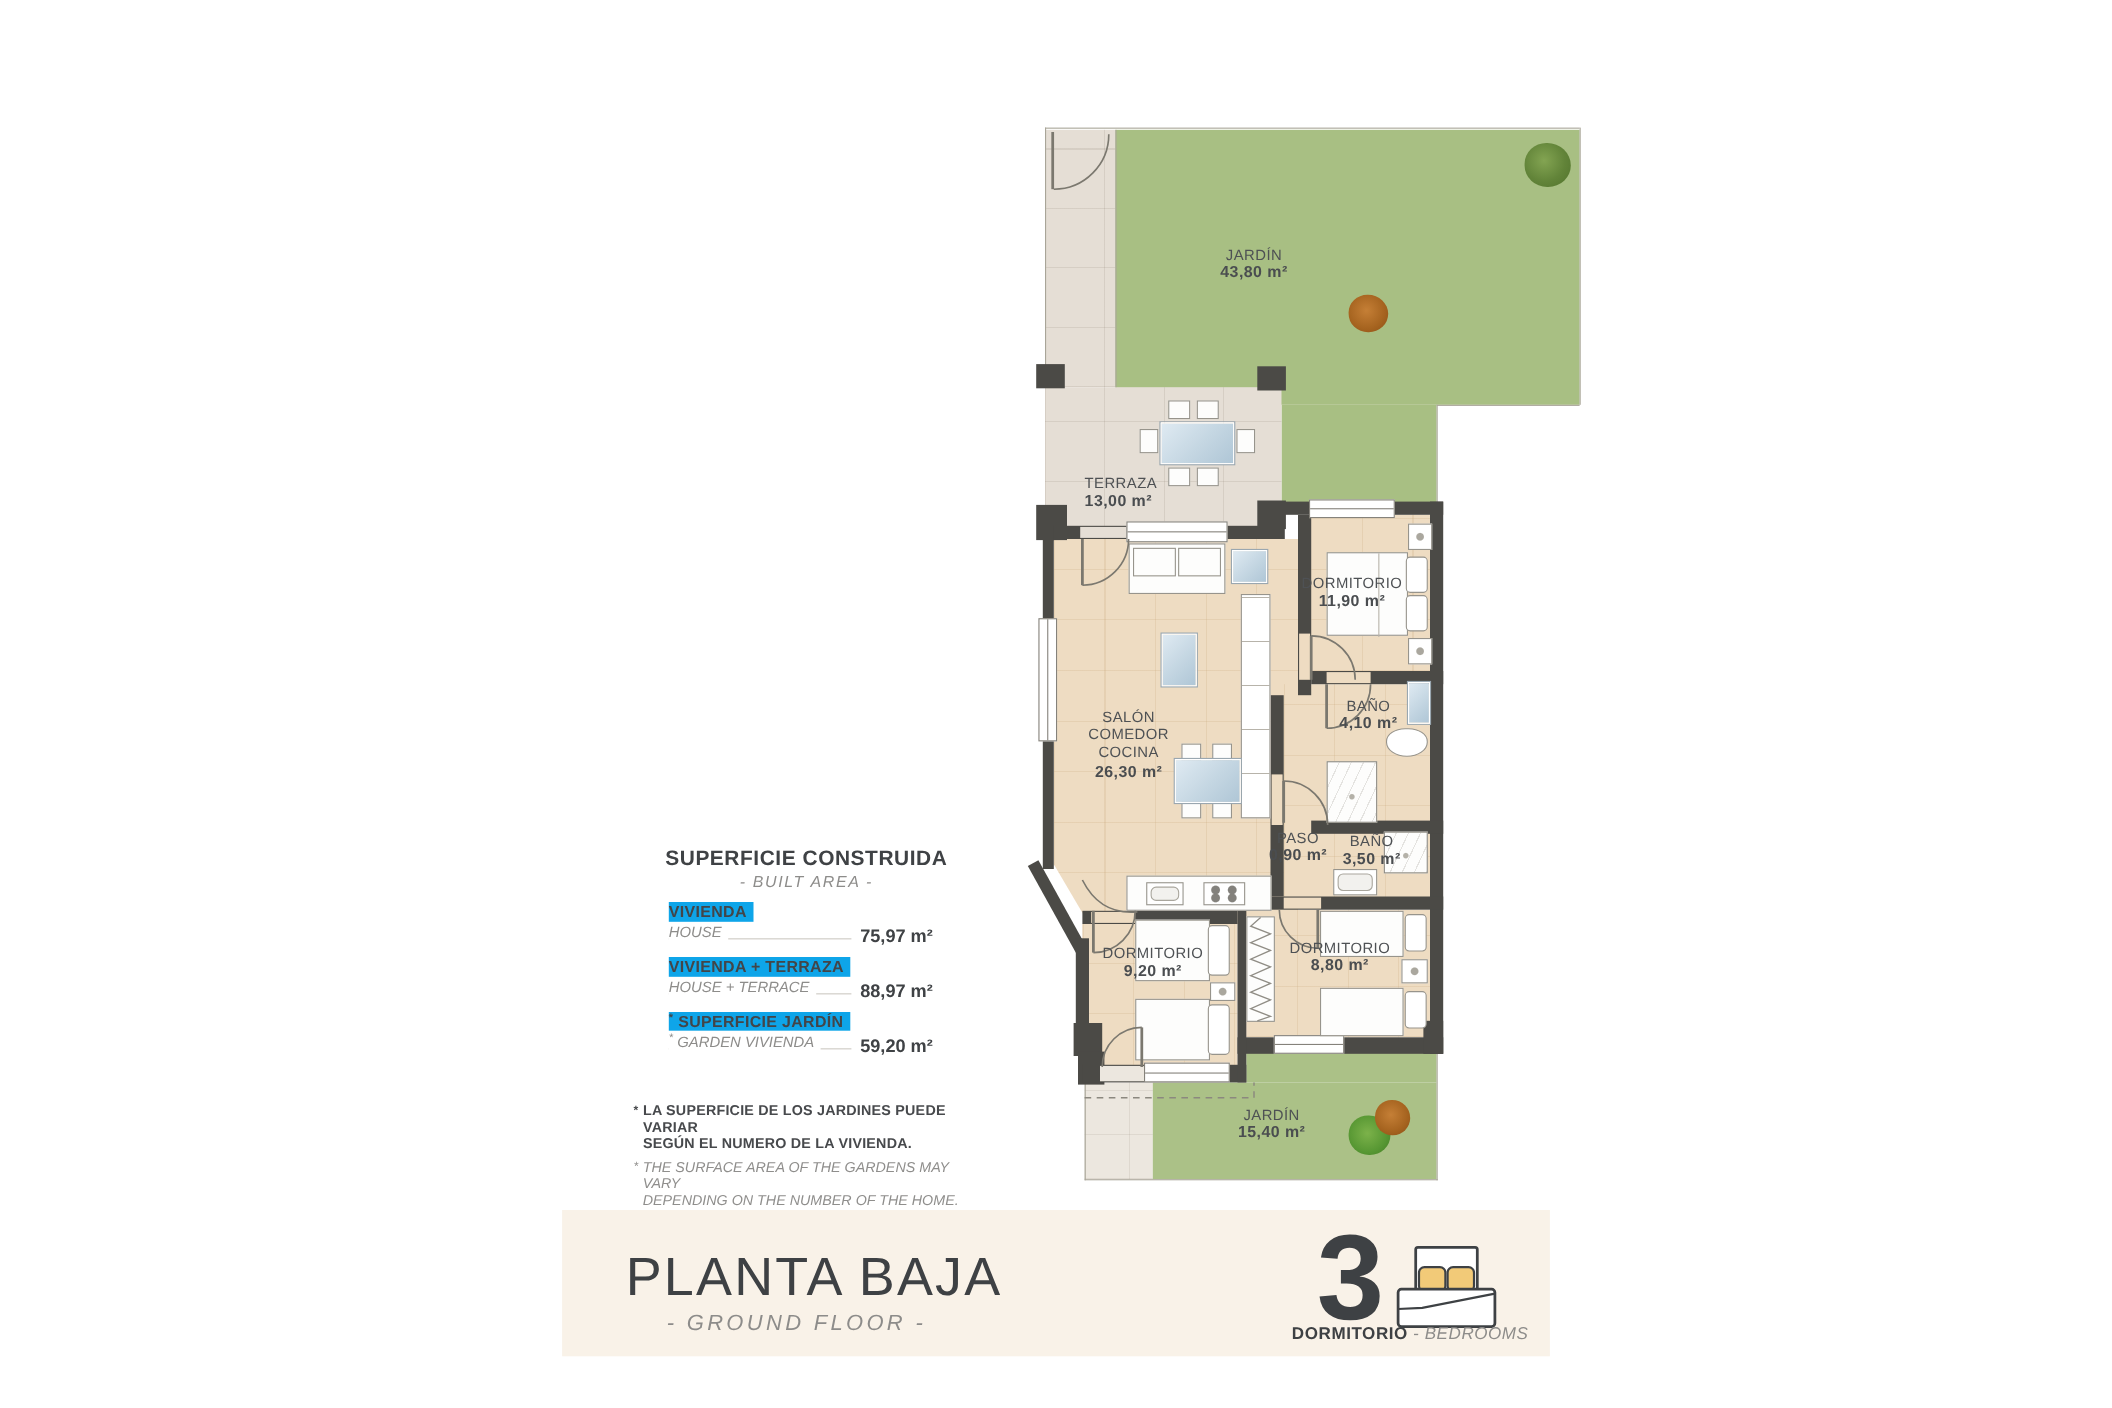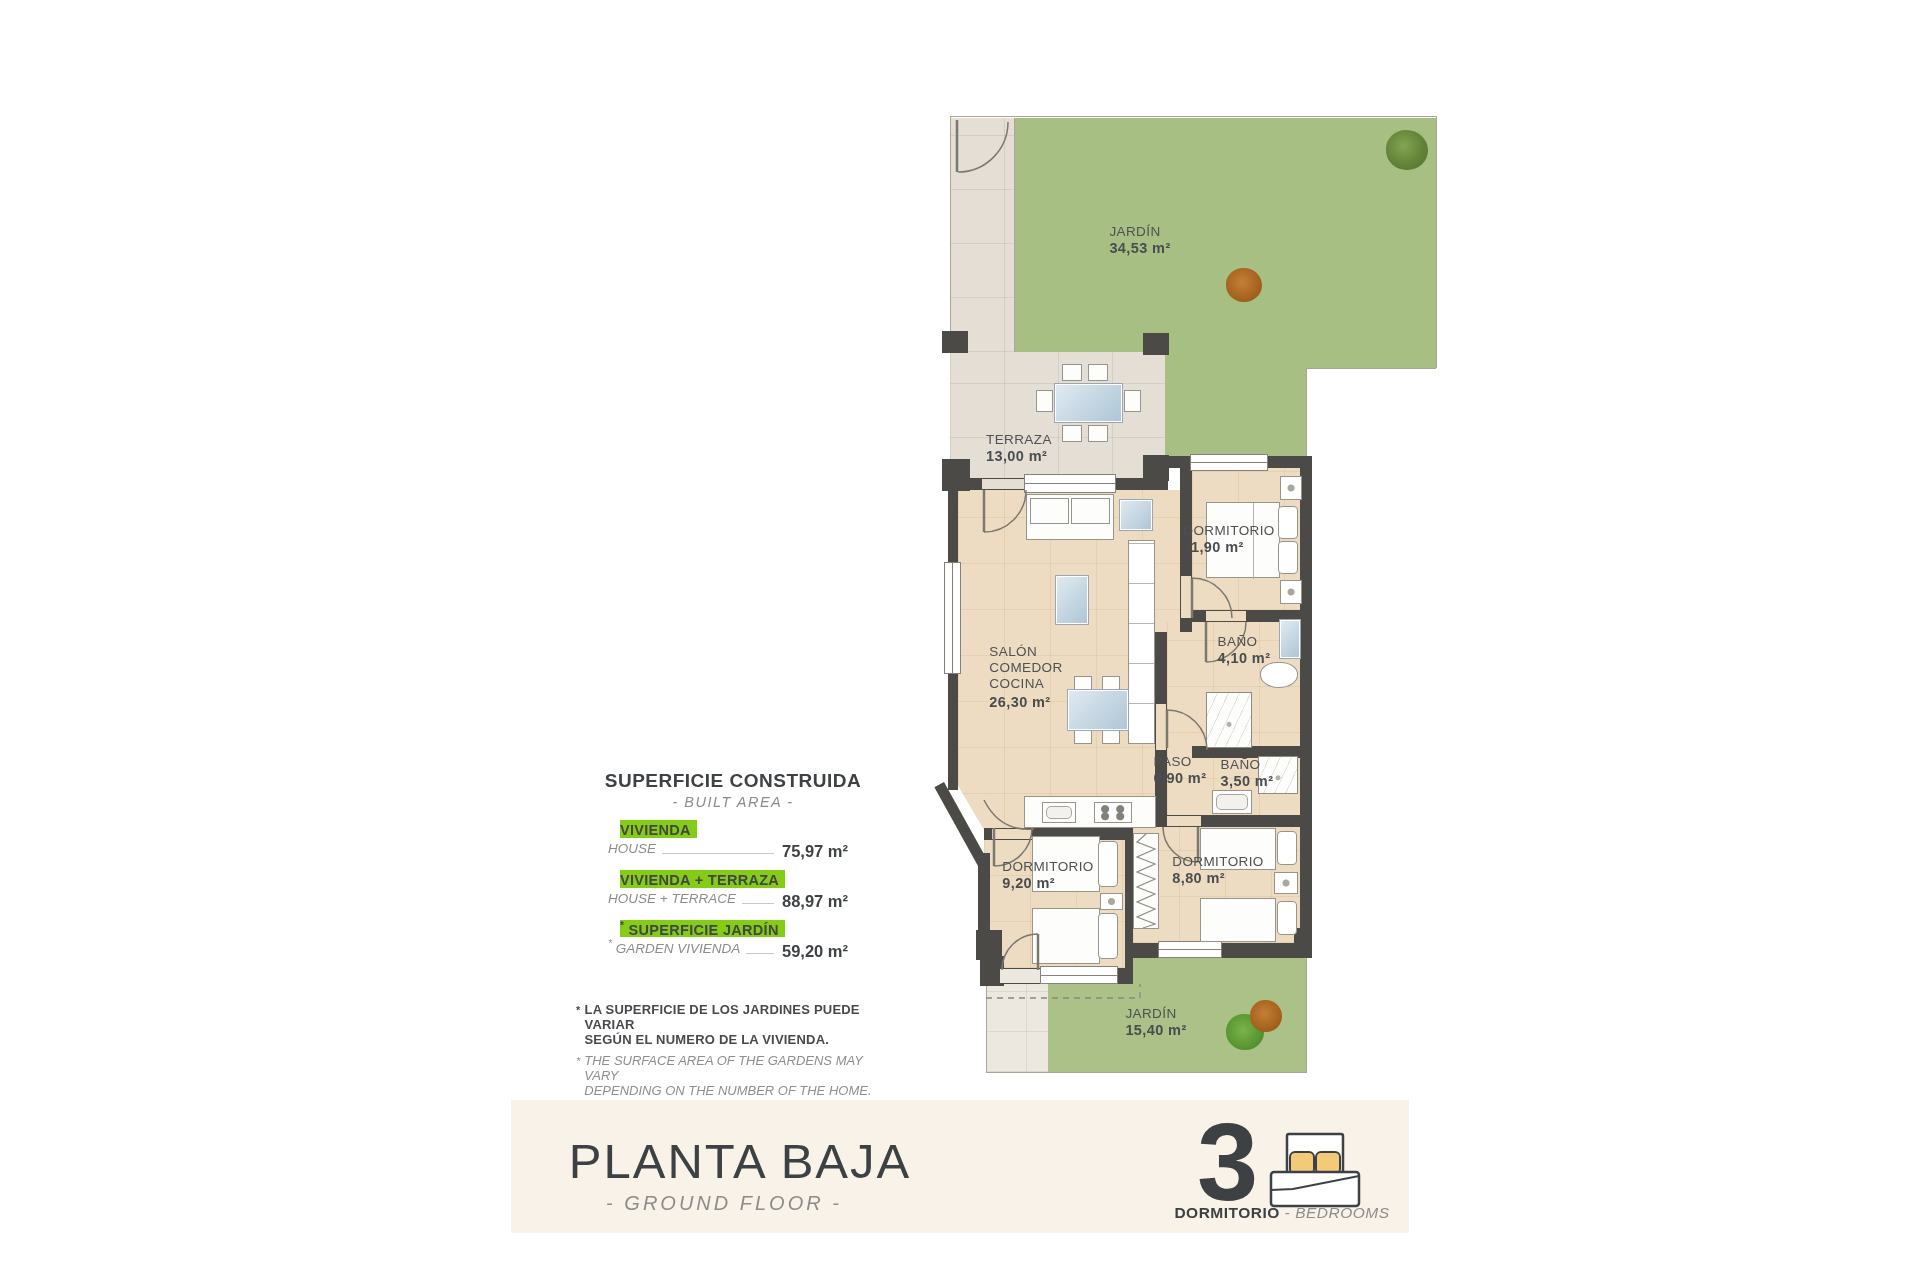--- a/index.html
+++ b/index.html
@@ -37,31 +37,31 @@
     radial-gradient(circle at 28% 70%, #83817c 3.5px, transparent 4.5px),
     radial-gradient(circle at 70% 70%, #83817c 3.5px, transparent 4.5px);}
   .sinkb{background:#fff;border:1px solid #97948c;}
   .sinkb .bowl{position:absolute;inset:3px;border:1px solid #a9a69d;border-radius:5px;background:#f2f1ee;}
   .toilet{background:#fff;border:1px solid #97948c;border-radius:46% 46% 50% 50%;}
   .tree{border-radius:48% 52% 50% 50%;}
   .tree.g1{background:radial-gradient(circle at 42% 40%, #83a452 0%, #628439 55%, #51722c 100%);}
   .tree.o1{background:radial-gradient(circle at 45% 42%, #c57f36 0%, #a5631f 60%, #8a4f16 100%);}
   .tree.g2{background:radial-gradient(circle at 45% 45%, #7cb24a 0%, #579733 60%, #417c24 100%);}
   
-  .lbl{position:absolute;transform:translateX(-50%);text-align:left;color:#4e5154;
+  .lbl{position:absolute;transform:translateX(-50%);text-align:center;color:#4e5154;
        font-size:13.5px;line-height:16px;letter-spacing:.4px;white-space:nowrap;font-weight:500;}
   .lbl span{display:block;}
   .lbl b{display:block;font-weight:700;font-size:14.5px;color:#4a4d50;}
   .lbl.la{transform:none;text-align:left;}
   
   .sum-title{position:absolute;transform:translateX(-50%);font-size:19px;font-weight:700;color:#3f4245;letter-spacing:.5px;white-space:nowrap;}
   .sum-sub{position:absolute;transform:translateX(-50%);font-size:14.5px;font-style:italic;color:#8d8c8a;letter-spacing:1.5px;white-space:nowrap;}
   .srow{position:relative;padding:0 0 6px;margin-bottom:7px;}
   .srow .line{position:absolute;left:0;right:2px;bottom:9px;border-bottom:1px solid #ccc9c2;}
-  .srow .es{position:relative;display:inline-block;background:#84cc16;font-size:14.5px;font-weight:700;color:#434548;letter-spacing:.3px;padding-right:6px;margin-left:12px;}
+  .srow .es{position:relative;display:inline-block;background:#0ea5e9;font-size:14.5px;font-weight:700;color:#434548;letter-spacing:.3px;padding-right:6px;}
   .srow .en{position:relative;display:inline-block;background:#fff;font-size:13.5px;font-style:italic;color:#8d8c8a;padding-right:6px;}
   .srow .val{position:absolute;right:0;bottom:2px;background:#fff;padding-left:8px;font-size:16.5px;font-weight:700;color:#3f4245;}
   .srow sup{font-size:10px;}
   .note-es{font-size:13px;font-weight:600;color:#47494c;letter-spacing:.2px;line-height:15px;}
   .note-en{font-size:13px;font-style:italic;color:#8f8e8c;line-height:15px;}
   .noteblk{display:flex;gap:4px;}
   .noteblk sup{font-size:11px;padding-top:1px;}
   
   .bar{background:#f9f2e8;}
   .pb-title{position:absolute;transform:translateX(-50%);font-size:49px;font-weight:400;color:#3e4144;letter-spacing:2px;white-space:nowrap;}
@@ -222,21 +222,21 @@
         <path stroke-width="2.5" d="M1038,970 L1038,934"></path>
         <path d="M1163,827 A35,35 0 0 0 1198,862"></path>
         <path stroke-width="2.5" d="M1198,827 L1198,862"></path>
       </g>
       <polyline fill="none" stroke="#908d85" stroke-width="1.2" points="1146,834 1137,842 1155,849 1137,857 1155,864 1137,872 1155,879 1137,887 1155,894 1137,902 1155,909 1137,917 1155,924 1143,928"></polyline>
       <path fill="none" stroke="#8b887f" stroke-width="1.3" stroke-dasharray="6,5" d="M986,998 L1140,998 L1140,984"></path>
     </svg>
 
     <div class="lbl" style="left:1140px;top:224px;">
       <span>JARDÍN</span>
-      <b>34,53 m²</b>
+      <b>43,80 m²</b>
     </div>
     <div class="lbl la" style="left:986px;top:432px;">
       <span>TERRAZA</span>
       <b>13,00 m²</b>
     </div>
     <div class="lbl" style="left:1026px;top:644px;">
       <span>SALÓN</span>
       <span>COMEDOR</span>
       <span>COCINA</span>
       <b style="margin-top:2px;">26,30 m²</b>

